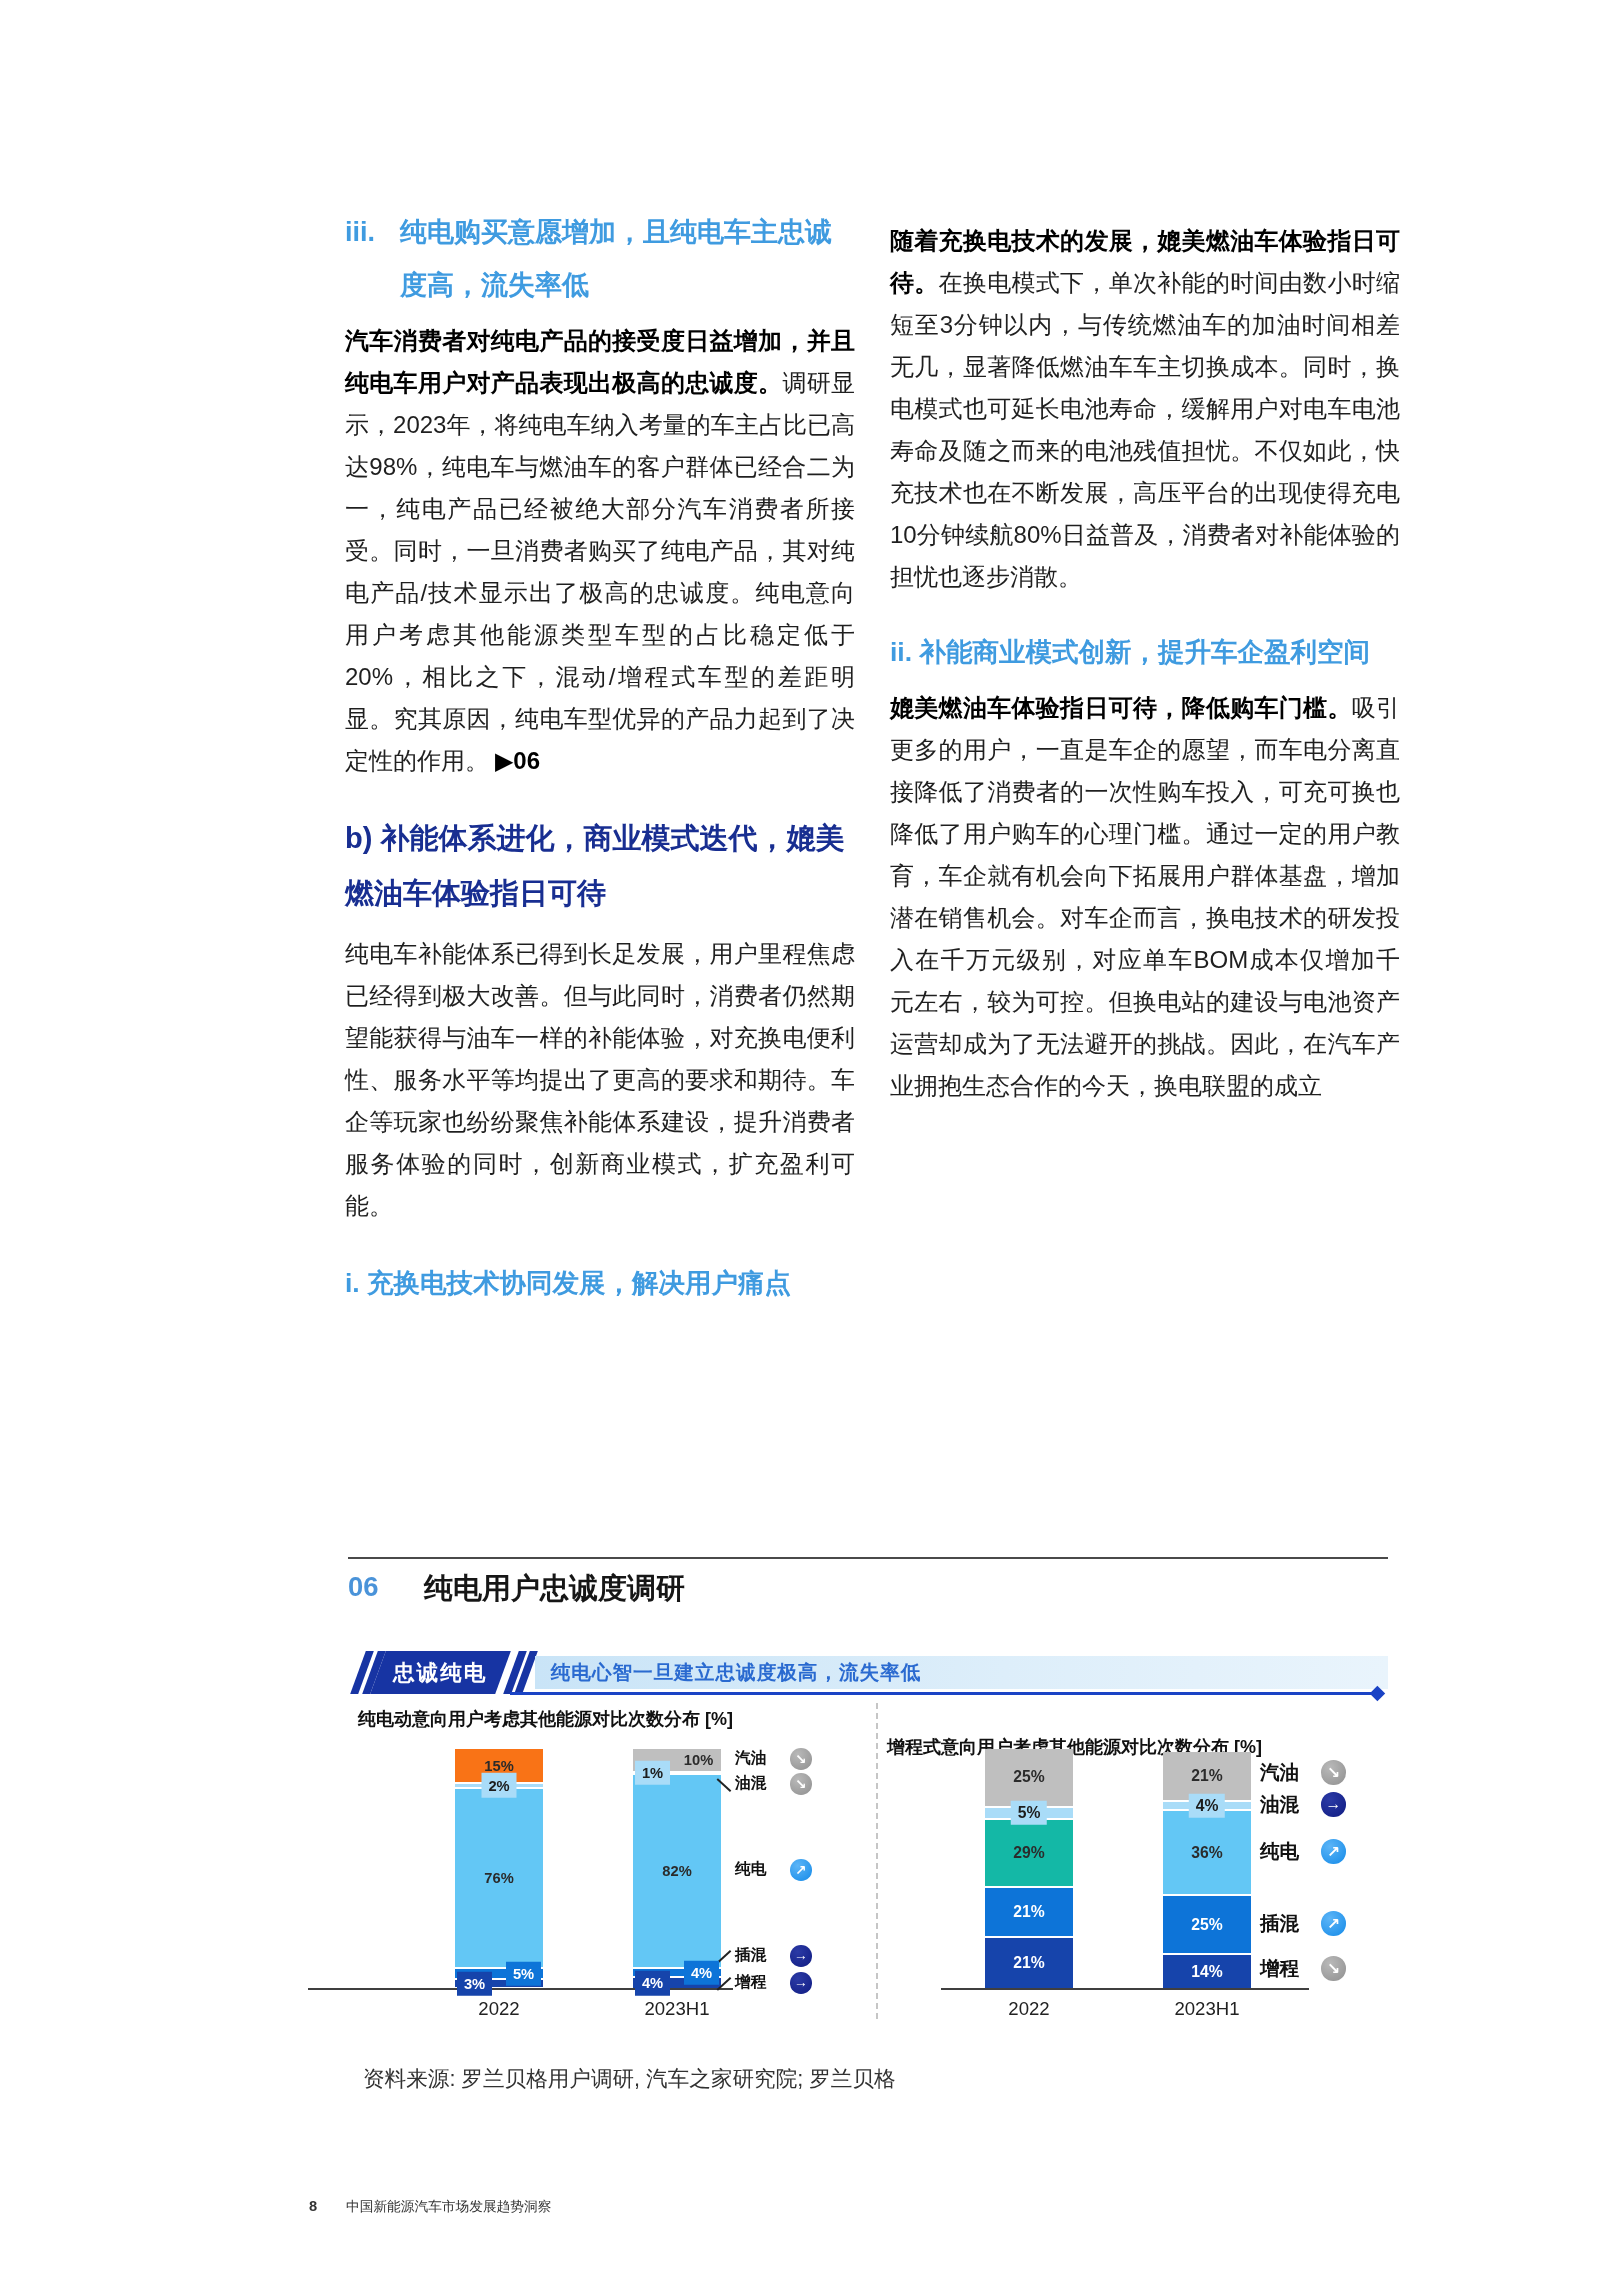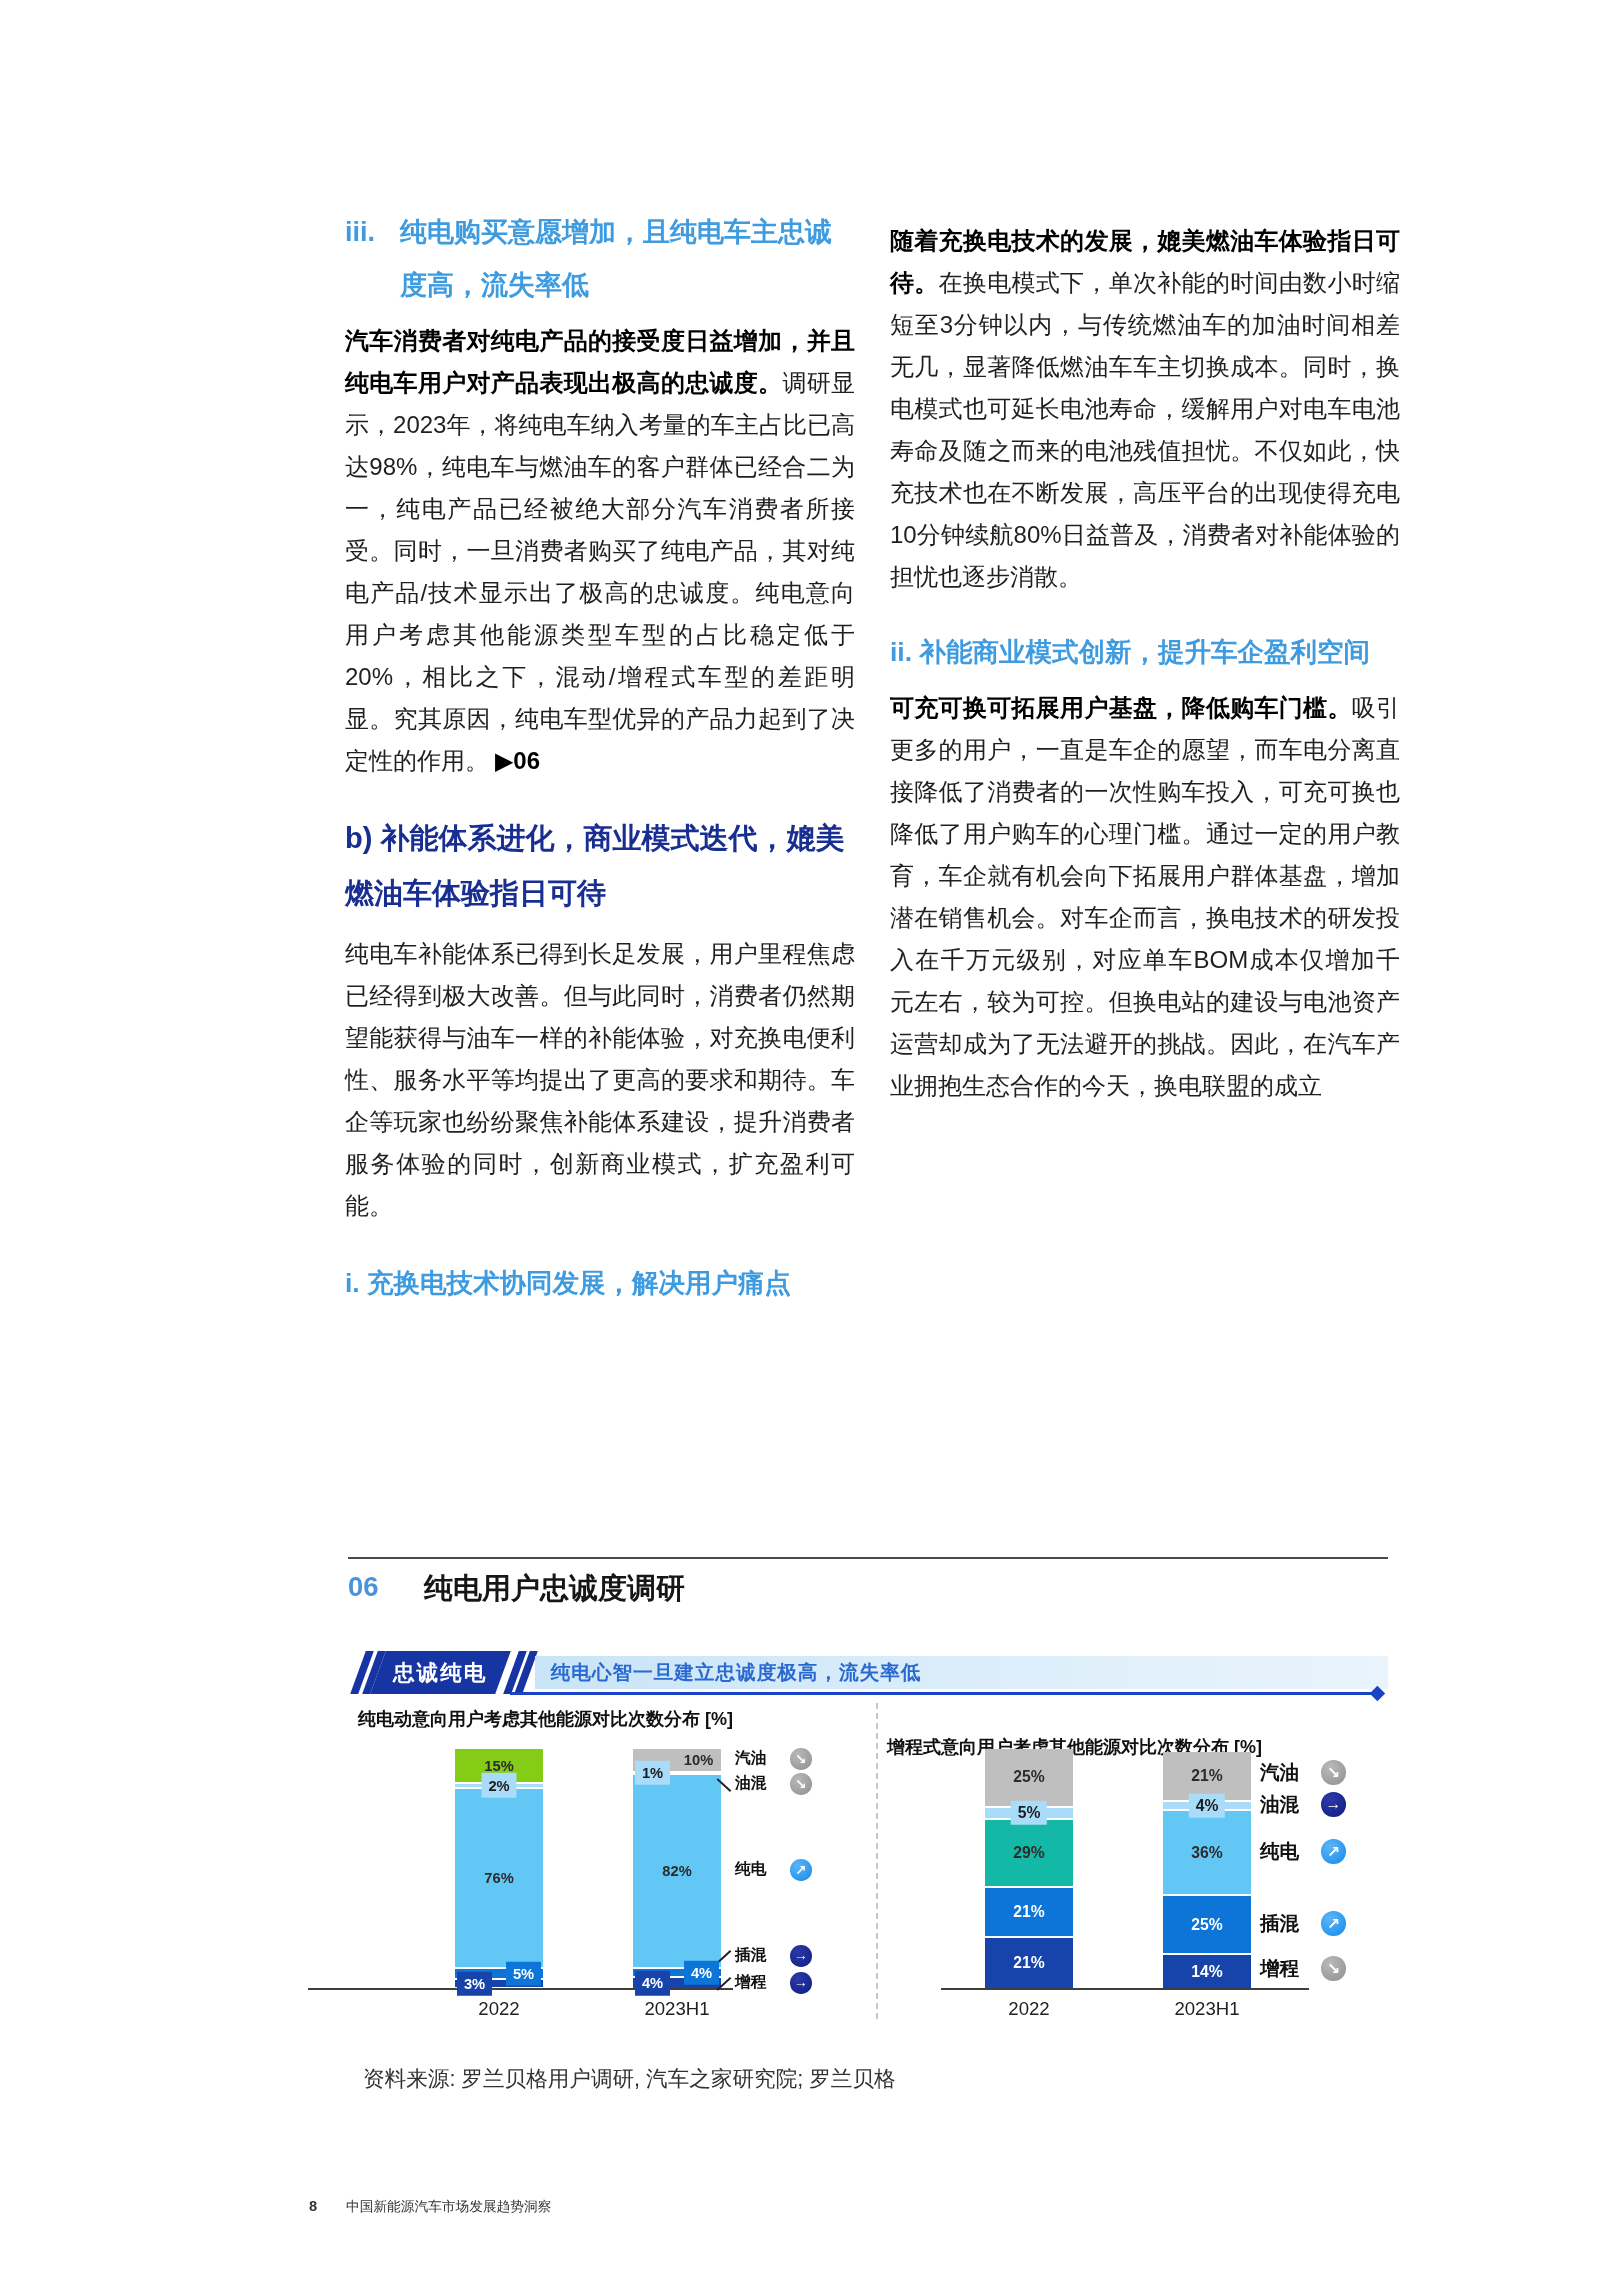--- a/index.html
+++ b/index.html
@@ -71,21 +71,21 @@
     </h3>
     <p class="mt8"><span class="b">汽车消费者对纯电产品的接受度日益增加，并且纯电车用户对产品表现出极高的忠诚度。</span><span>调研显示，2023年，将纯电车纳入考量的车主占比已高达98%，纯电车与燃油车的客户群体已经合二为一，纯电产品已经被绝大部分汽车消费者所接受。同时，一旦消费者购买了纯电产品，其对纯电产品/技术显示出了极高的忠诚度。纯电意向用户考虑其他能源类型车型的占比稳定低于20%，相比之下，混动/增程式车型的差距明显。究其原因，纯电车型优异的产品力起到了决定性的作用。</span><span class="ref">▶06</span></p>
     <h2 class="h-navy">b) 补能体系进化，商业模式迭代，媲美燃油车体验指日可待</h2>
     <p class="mt12"><span>纯电车补能体系已得到长足发展，用户里程焦虑已经得到极大改善。但与此同时，消费者仍然期望能获得与油车一样的补能体验，对充换电便利性、服务水平等均提出了更高的要求和期待。车企等玩家也纷纷聚焦补能体系建设，提升消费者服务体验的同时，创新商业模式，扩充盈利可能。</span></p>
     <h4 class="h-blue-s mt36">i. 充换电技术协同发展，解决用户痛点</h4>
   </div>
 
   <div class="col col-right">
     <p class="mt14"><span class="b">随着充换电技术的发展，媲美燃油车体验指日可待。</span><span>在换电模式下，单次补能的时间由数小时缩短至3分钟以内，与传统燃油车的加油时间相差无几，显著降低燃油车车主切换成本。同时，换电模式也可延长电池寿命，缓解用户对电车电池寿命及随之而来的电池残值担忧。不仅如此，快充技术也在不断发展，高压平台的出现使得充电10分钟续航80%日益普及，消费者对补能体验的担忧也逐步消散。</span></p>
     <h4 class="h-blue-s mt34">ii. 补能商业模式创新，提升车企盈利空间</h4>
-    <p class="mt14"><span class="b">可充可换可拓展用户基盘，降低购车门槛。</span><span>吸引更多的用户，一直是车企的愿望，而车电分离直接降低了消费者的一次性购车投入，可充可换也降低了用户购车的心理门槛。通过一定的用户教育，车企就有机会向下拓展用户群体基盘，增加潜在销售机会。对车企而言，换电技术的研发投入在千万元级别，对应单车BOM成本仅增加千元左右，较为可控。但换电站的建设与电池资产运营却成为了无法避开的挑战。因此，在汽车产业拥抱生态合作的今天，换电联盟的成立</span></p>
+    <p class="mt14"><span class="b">媲美燃油车体验指日可待，降低购车门槛。</span><span>吸引更多的用户，一直是车企的愿望，而车电分离直接降低了消费者的一次性购车投入，可充可换也降低了用户购车的心理门槛。通过一定的用户教育，车企就有机会向下拓展用户群体基盘，增加潜在销售机会。对车企而言，换电技术的研发投入在千万元级别，对应单车BOM成本仅增加千元左右，较为可控。但换电站的建设与电池资产运营却成为了无法避开的挑战。因此，在汽车产业拥抱生态合作的今天，换电联盟的成立</span></p>
   </div>
 
   <div class="fig-rule"></div>
   <div class="fig-num">06</div>
   <div class="fig-title">纯电用户忠诚度调研</div>
 
   <div class="stripe" style="left:358px;top:1651px;height:43px;"></div>
   <div class="stripe" style="left:370px;top:1651px;height:43px;"></div>
   <div class="badge">
     <span>忠诚纯电</span>
@@ -96,21 +96,21 @@
     <span>纯电心智一旦建立忠诚度极高，流失率低</span>
   </div>
   <div class="underline"></div>
   <div class="udot"></div>
   <div class="dash-div"></div>
 
   <div id="charts-layer">
       <div class="chart-title" style="left: 358px; top: 1707px;">纯电动意向用户考虑其他能源对比次数分布 [%]</div>
       <div class="axis" style="left: 308px; width: 425px; top: 1988px;"></div>
       <div class="bar" style="left: 455px; width: 88px; top: 1749px; height: 239px;">
-        <div class="seg" style="height: 35px; background: #84cc16;">
+        <div class="seg" style="height: 35px; background: #f97316;">
           <div class="lab" style="font-size: 14.7px; color: rgb(43, 43, 43);">15%</div>
         </div>
         <div class="seg" style="height: 4.7px; background: rgb(169, 220, 248);">
           <div class="chip" style="font-size: 14.7px; background: rgb(169, 220, 248); color: rgb(28, 28, 28); top: 50%; left: 50%; transform: translate(-50%, -50%);">2%</div>
         </div>
         <div class="seg" style="height: 180px; background: rgb(99, 199, 245);">
           <div class="lab" style="font-size: 14.7px; color: rgb(43, 43, 43);">76%</div>
         </div>
         <div class="seg" style="height: 11.8px; background: rgb(13, 116, 216);">
           <div class="chip" style="font-size: 14.7px; background: rgb(13, 116, 216); color: rgb(255, 255, 255); top: 50%; right: 2px; transform: translateY(-50%);">5%</div>

